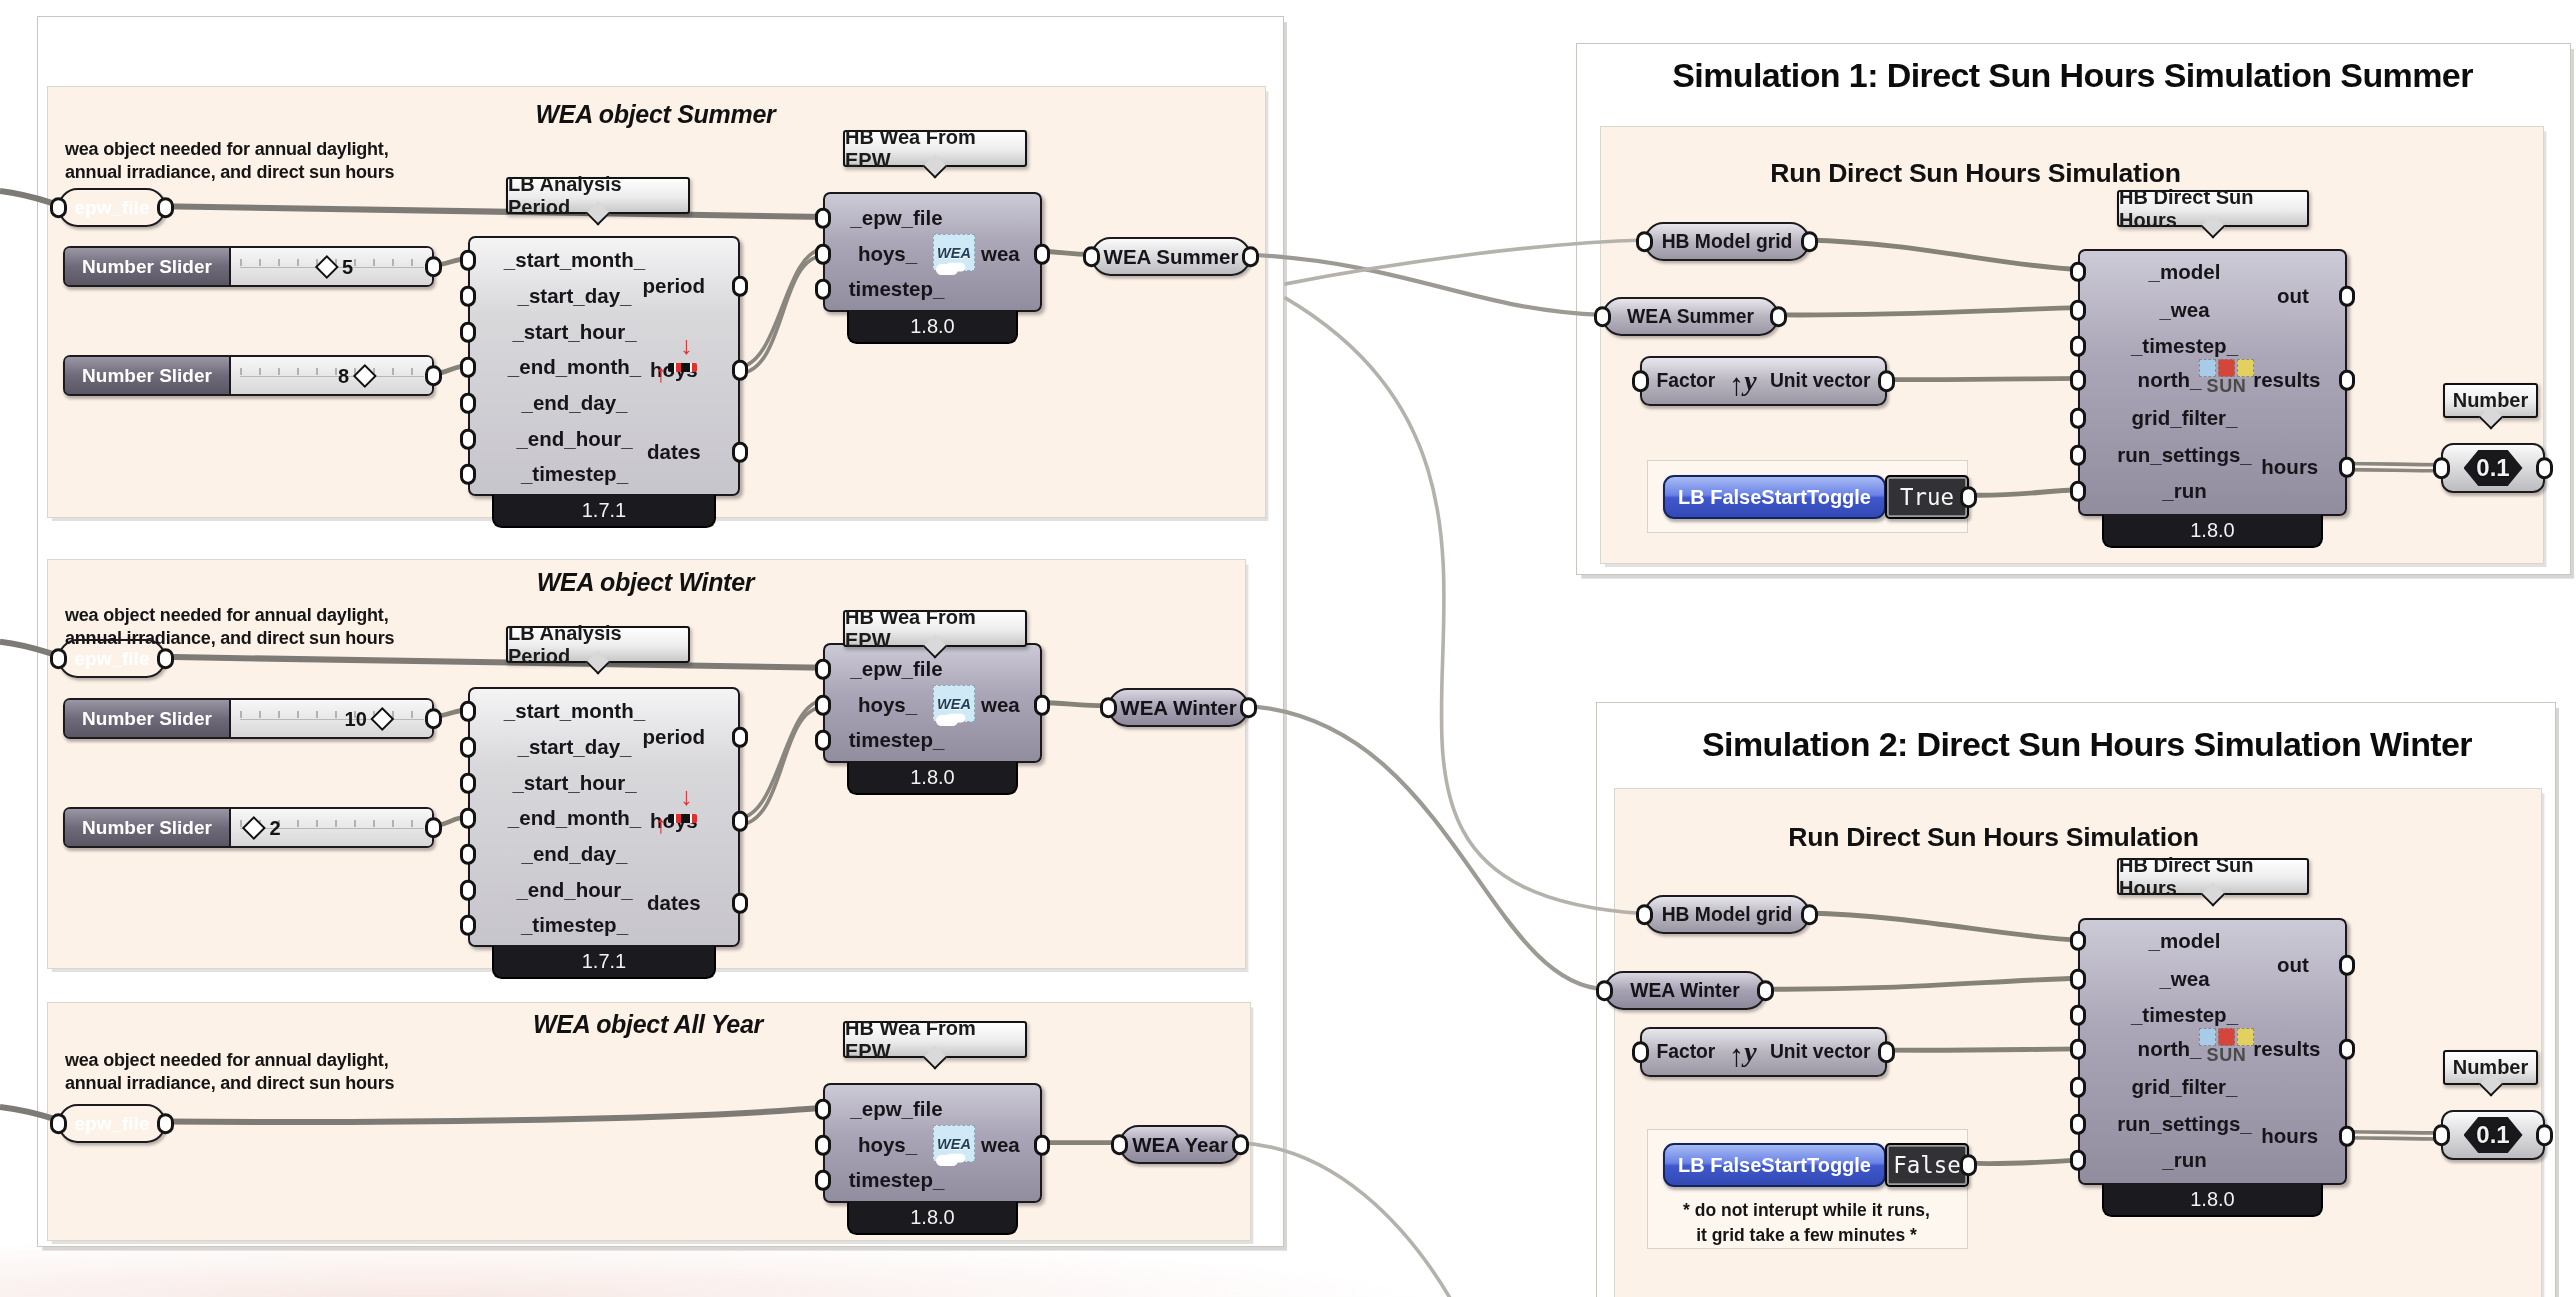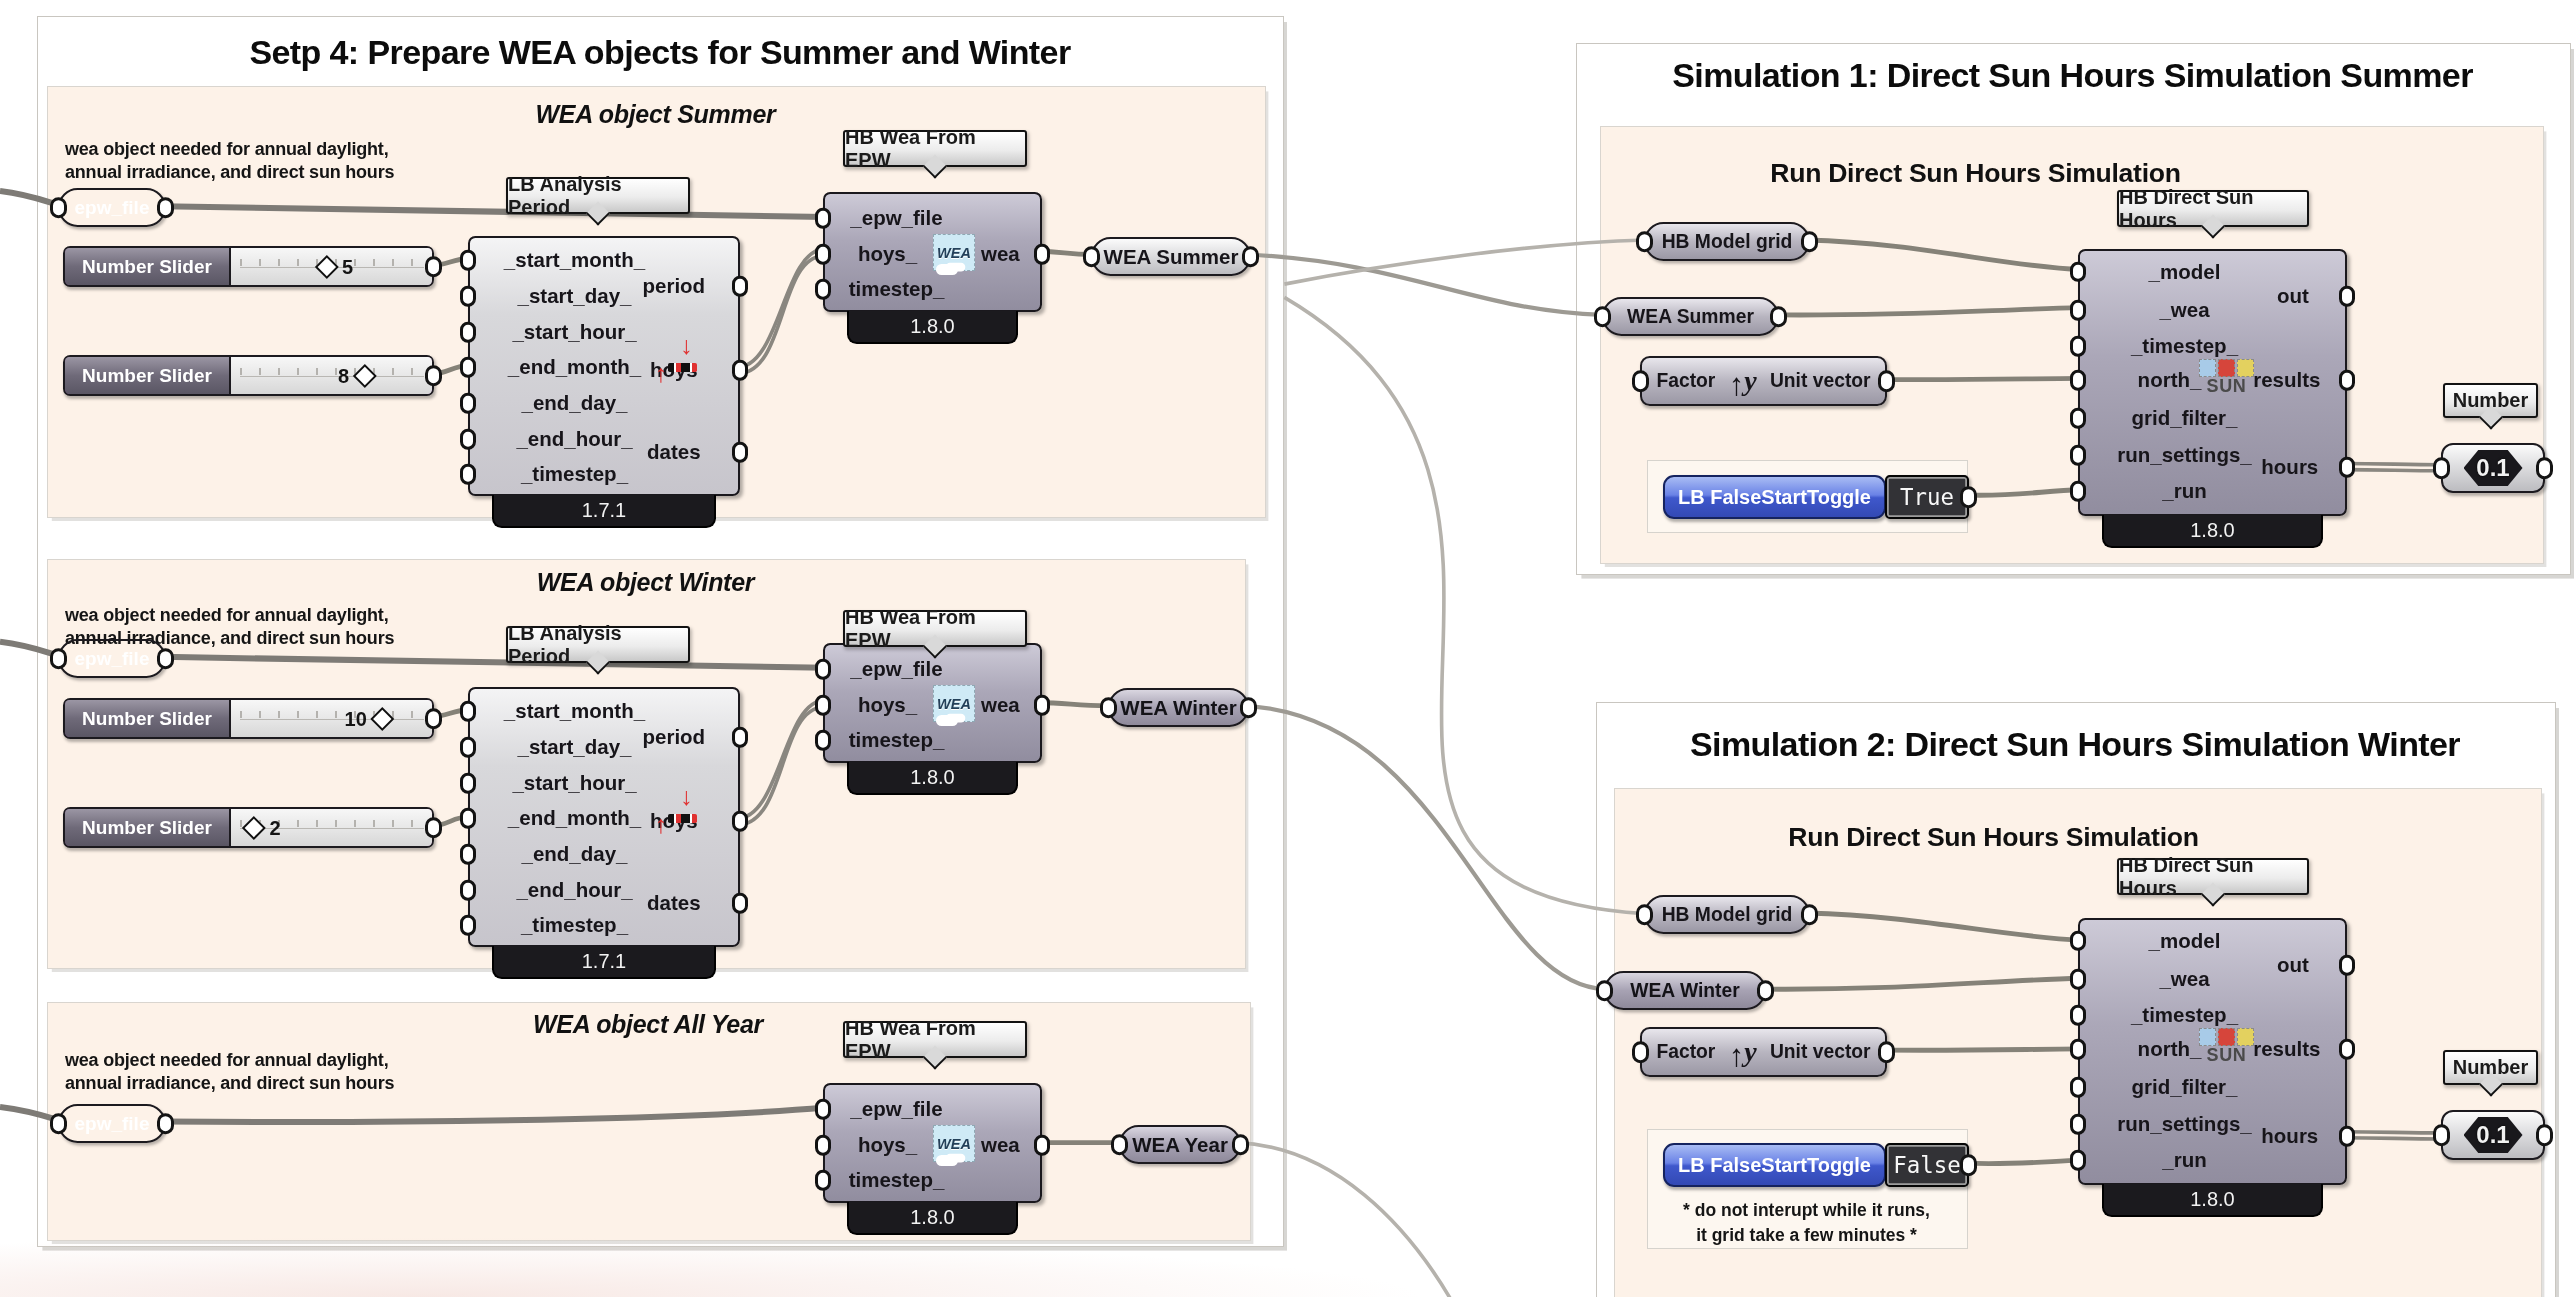--- a/index.html
+++ b/index.html
@@ -168,21 +168,20 @@
       <path d="M2064,421 C2330,434 2440,514 2652,521"></path>
       <path d="M2060,1168 C2400,1186 2460,1630 2657,1637"></path>
     </g>
     <g fill="none" stroke="#b5b2ac" stroke-width="6">
       <path d="M2126,470 C2300,436 2540,402 2724,397"></path>
       <path d="M2126,492 C2700,830 2050,1470 2722,1512"></path>
       <path d="M2046,1891 C2210,1897 2330,2030 2400,2148"></path>
     </g>
   </svg>
 
-  <div class="big-title" style="left:98px;top:33px;width:1124px;">Setp 4: Prepare WEA objects for Summer and Winter</div>
 
   <div class="caption" style="left:47px;top:100px;width:1217px;">WEA object Summer</div>
   <div class="note" style="left:65px;top:138px;">
     <span>wea object needed for annual daylight,</span><br>
     <span>annual irradiance, and direct sun hours</span>
   </div>
 
   <div class="caption" style="left:47px;top:568px;width:1197px;">WEA object Winter</div>
   <div class="note" style="left:65px;top:604px;">
     <span>wea object needed for annual daylight,</span><br>
@@ -191,21 +190,21 @@
 
   <div class="caption" style="left:47px;top:1010px;width:1202px;">WEA object All Year</div>
   <div class="note" style="left:65px;top:1049px;">
     <span>wea object needed for annual daylight,</span><br>
     <span>annual irradiance, and direct sun hours</span>
   </div>
 
   <div class="big-title" style="left:1576px;top:56px;width:993px;">Simulation 1: Direct Sun Hours Simulation Summer</div>
   <div class="subtitle" style="left:1722px;top:158px;width:507px;">Run Direct Sun Hours Simulation</div>
 
-  <div class="big-title" style="left:1596px;top:725px;width:958px;">Simulation 2: Direct Sun Hours Simulation Winter</div>
+  <div class="big-title" style="left:1596px;top:725px;width:958px;padding-left:12px;">Simulation 2: Direct Sun Hours Simulation Winter</div>
   <div class="subtitle" style="left:1740px;top:822px;width:507px;">Run Direct Sun Hours Simulation</div>
   <div class="warn" style="left:1647px;top:1200px;width:319px;">* do not interupt while it runs,</div>
   <div class="warn" style="left:1647px;top:1225px;width:319px;">it grid take a few minutes *</div>
 
   <div class="cap cap-dark" style="left:58px;top:188px;width:104px;height:35px;">
     <span class="notch l"></span>
     <span style="font-size:19px;">epw_file</span>
     <span class="notch r"></span>
   </div>
 

